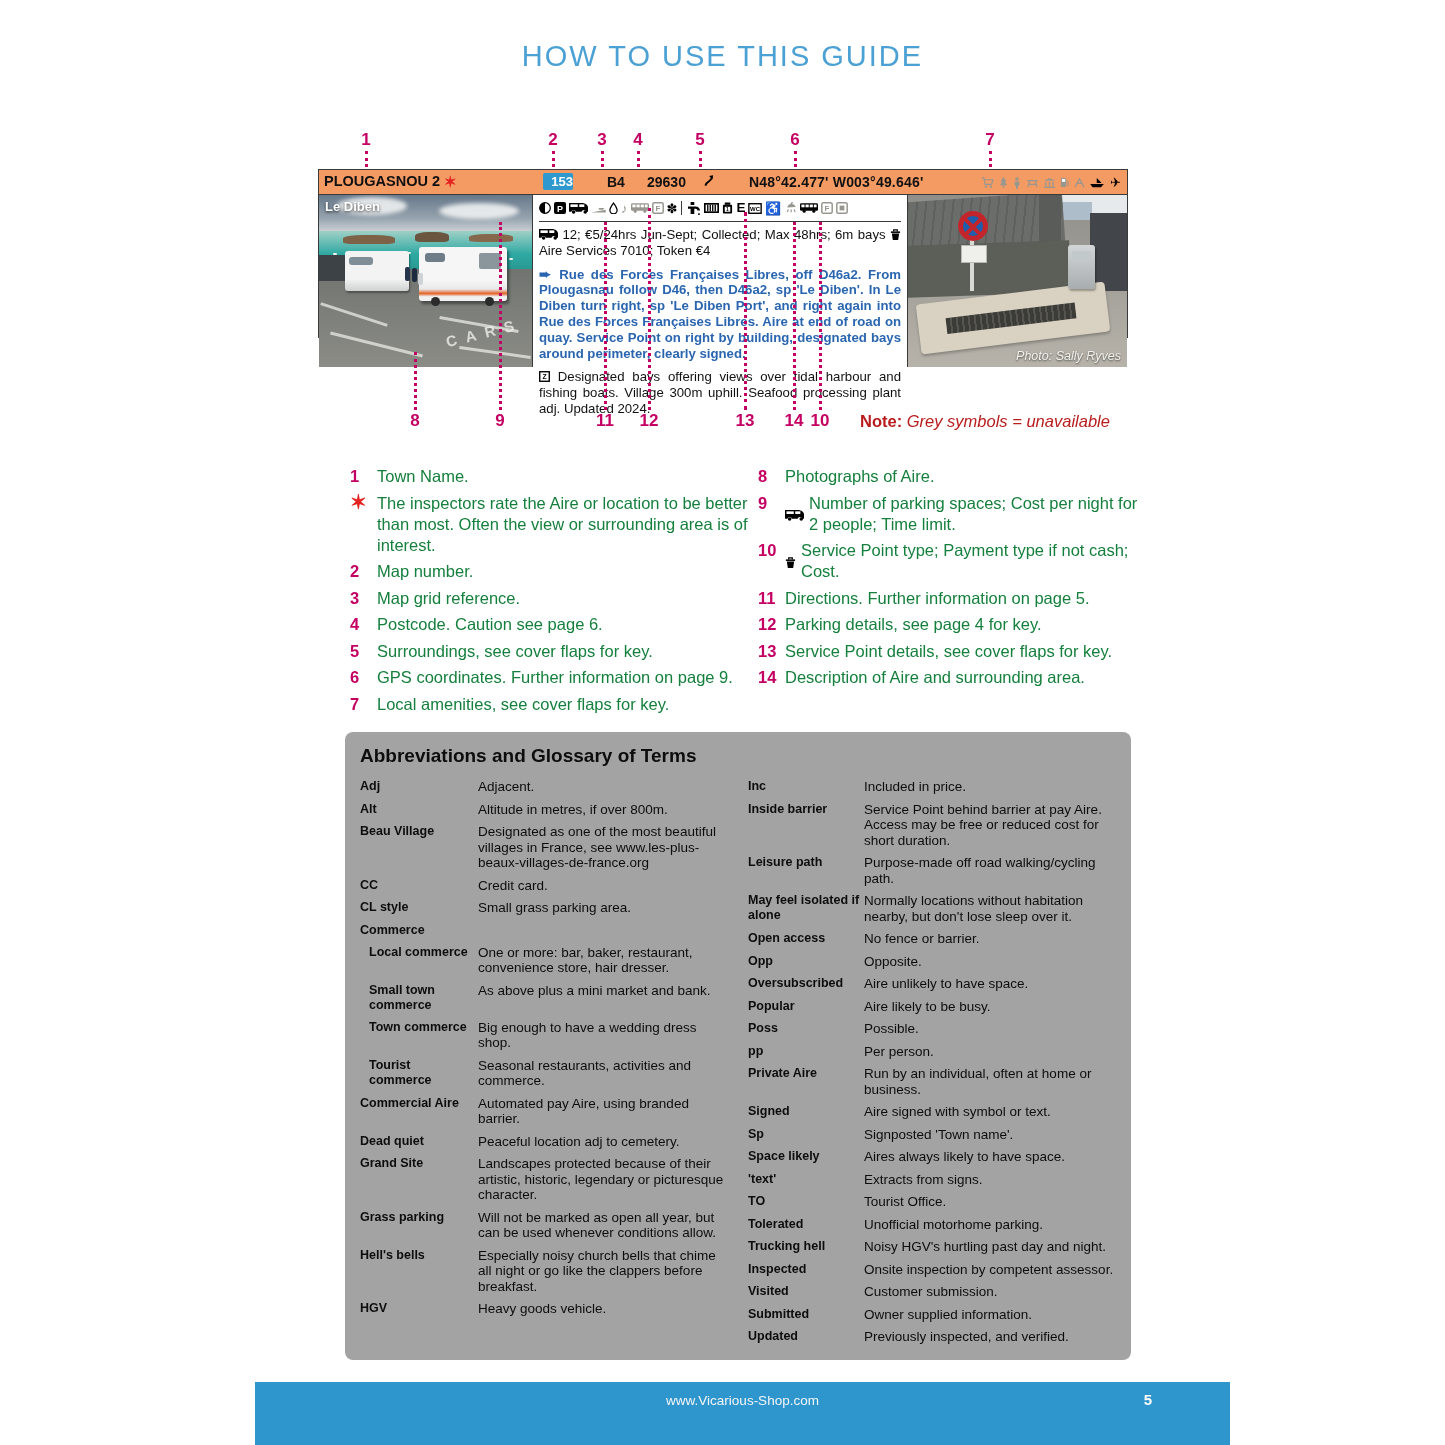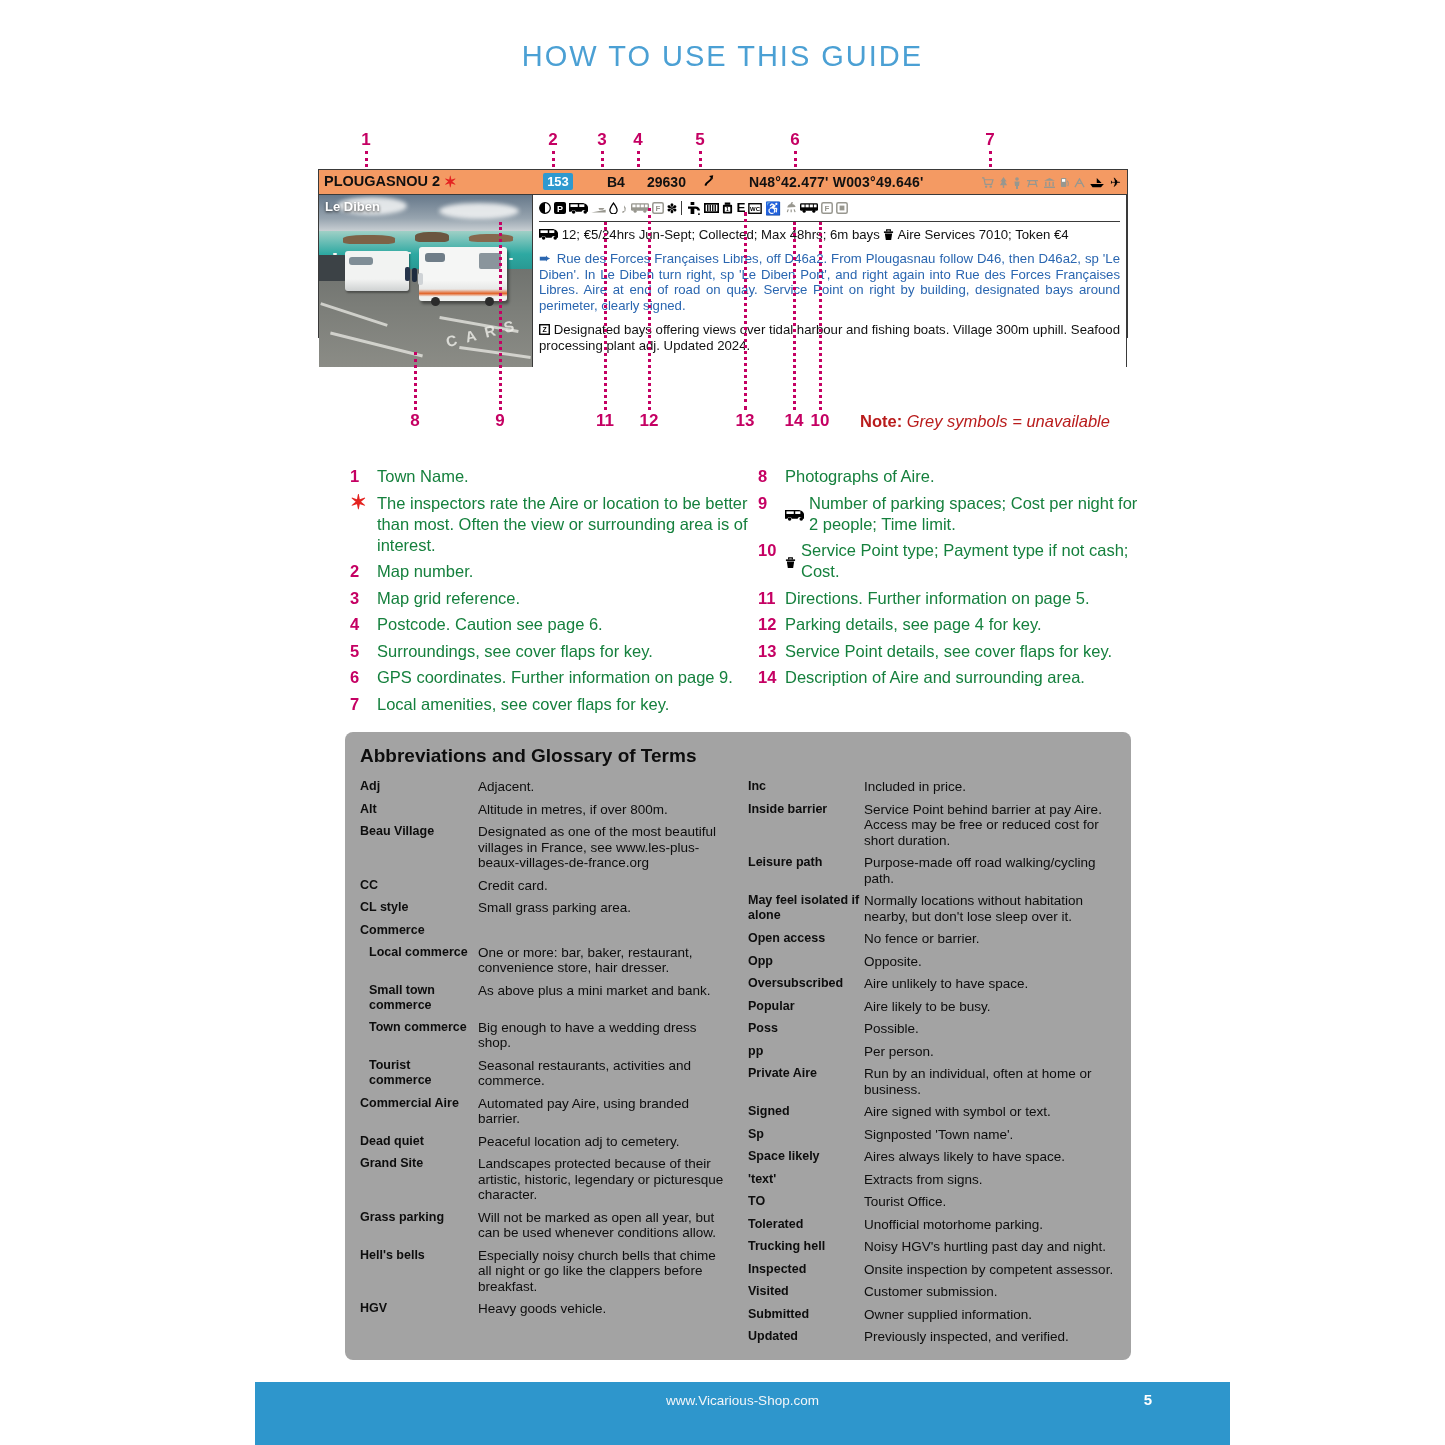--- a/index.html
+++ b/index.html
@@ -22,21 +22,21 @@
   .note i{font-style:italic;}
 
   
   .entry-box{position:absolute;left:318px;top:169px;width:810px;height:169px;
       border:1.5px solid #3a3a3a;box-sizing:border-box;background:#ef4444;}
   .entry-header{position:relative;height:25px;background:#f49a63;
       border-bottom:1.5px solid #3a3a3a;box-sizing:border-box;}
   .entry-header .town{position:absolute;left:5px;top:3px;font-weight:bold;font-size:14.5px;}
   .entry-header .rating{color:#e42320;font-size:15px;margin-left:4px;}
   .map-num{position:absolute;left:224px;top:3px;width:30px;height:17px;background:#2f99cf;
-      color:#fff;font-weight:bold;font-size:13px;text-align:center;line-height:17px;border-radius:2px;}
+      color:#fff;font-weight:bold;font-size:13px;text-align:right;line-height:17px;border-radius:2px;}
   .grid-ref{position:absolute;left:288px;top:4px;font-weight:bold;font-size:14px;}
   .postcode{position:absolute;left:328px;top:4px;font-weight:bold;font-size:14px;}
   .surr{position:absolute;left:384px;top:4px;}
   .gps{position:absolute;left:430px;top:4px;font-weight:bold;font-size:14px;letter-spacing:.2px;}
   .amenities{position:absolute;right:6px;top:0;height:25px;display:flex;align-items:center;gap:5px;}
 
   .entry-body{display:flex;height:172px;}
   .photo{position:relative;overflow:hidden;flex:none;}
   .photo-left{width:213px;}
   .photo-right{width:219px;}
@@ -47,21 +47,21 @@
   .icon-group{display:flex;align-items:center;gap:3px;}
   .icon-group.svc{border-left:1.5px solid #3a3a3a;margin-left:4px;padding-left:5px;}
 
   .ic{display:inline-flex;align-items:center;justify-content:center;color:#000;
       font-size:13px;line-height:1;vertical-align:-1px;}
   .ic.grey{color:#98978f;}
   .ic svg{display:block;}
 
   .entry-middle p{margin:0;font-size:13.2px;line-height:15.8px;text-align:justify;}
   .p-facts{margin-top:5px !important;}
-  .p-dir{margin-top:8px !important;color:#2a66b0;}
+  .p-dir{margin-top:8px !important;color:#2a66b0;font-weight:bold;}
   .p-dir .arrow{color:#2a66b0;font-size:14px;margin-right:2px;}
   .p-desc{margin-top:8px !important;}
 
   
   .pl-sky{position:absolute;left:0;top:0;width:100%;height:52px;
       background:linear-gradient(180deg,#66788a,#97a4af 45%,#dfe2e3 80%,#eceeee);}
   .pl-cloud{position:absolute;border-radius:50%;background:rgba(245,246,246,.85);filter:blur(2px);}
   .pl-sea{position:absolute;left:0;top:36px;width:100%;height:42px;
       background:linear-gradient(180deg,#9fd0c6,#2ea9a2 55%,#27958f);}
   .pl-isle{position:absolute;background:#7d6247;border-radius:40% 40% 20% 20%;}
@@ -409,20 +409,37 @@
             </span> Aire Services 7010; Token €4</p>
         <p class="p-dir" id="line2"><span class="arrow">➨</span> Rue des Forces Françaises Libres, off D46a2. From Plougasnau follow D46, then D46a2, sp 'Le Diben'. In Le Diben turn right, sp 'Le Diben Port', and right again into Rue des Forces Françaises Libres. Aire at end of road on quay. Service Point on right by building, designated bays around perimeter, clearly signed.</p>
         <p class="p-desc" id="line3"><span class="ic">
               <svg viewBox="0 0 12 12" width="11" height="11">
                 <rect x=".8" y=".8" width="10.4" height="10.4" fill="#fff" stroke="#000" stroke-width="1.5"></rect>
                 <text x="6" y="9.2" font-size="7.5" font-weight="bold" text-anchor="middle" font-family="sans-serif">Z</text>
               </svg>
             </span> Designated bays offering views over tidal harbour and fishing boats. Village 300m uphill. Seafood processing plant adj. Updated 2024.</p>
       </div>
 
+      <div class="photo photo-right">
+        <div class="pr-base"></div>
+        <div class="pr-sky"></div>
+        <div class="pr-bldg"></div>
+        <div class="pr-roof"></div>
+        <div class="pr-chimney"></div>
+        <div class="pr-wall"></div>
+        <div class="pr-rwall"></div>
+        <div class="pr-pole"></div>
+        <div class="pr-sign"></div>
+        <div class="pr-plaque"></div>
+        <div class="pr-drain-out">
+            <div class="pr-drain-in"></div>
+          </div>
+        <div class="pr-bollard"></div>
+        <div class="photo-credit">Photo: Sally Ryves</div>
+      </div>
     </div>
   </div>
 
   <div class="note">
     <b>Note:</b>
     <i>Grey symbols = unavailable</i>
   </div>
 
   <div class="exp-col exp-left" id="exp-left">
       <div class="exp-item">

